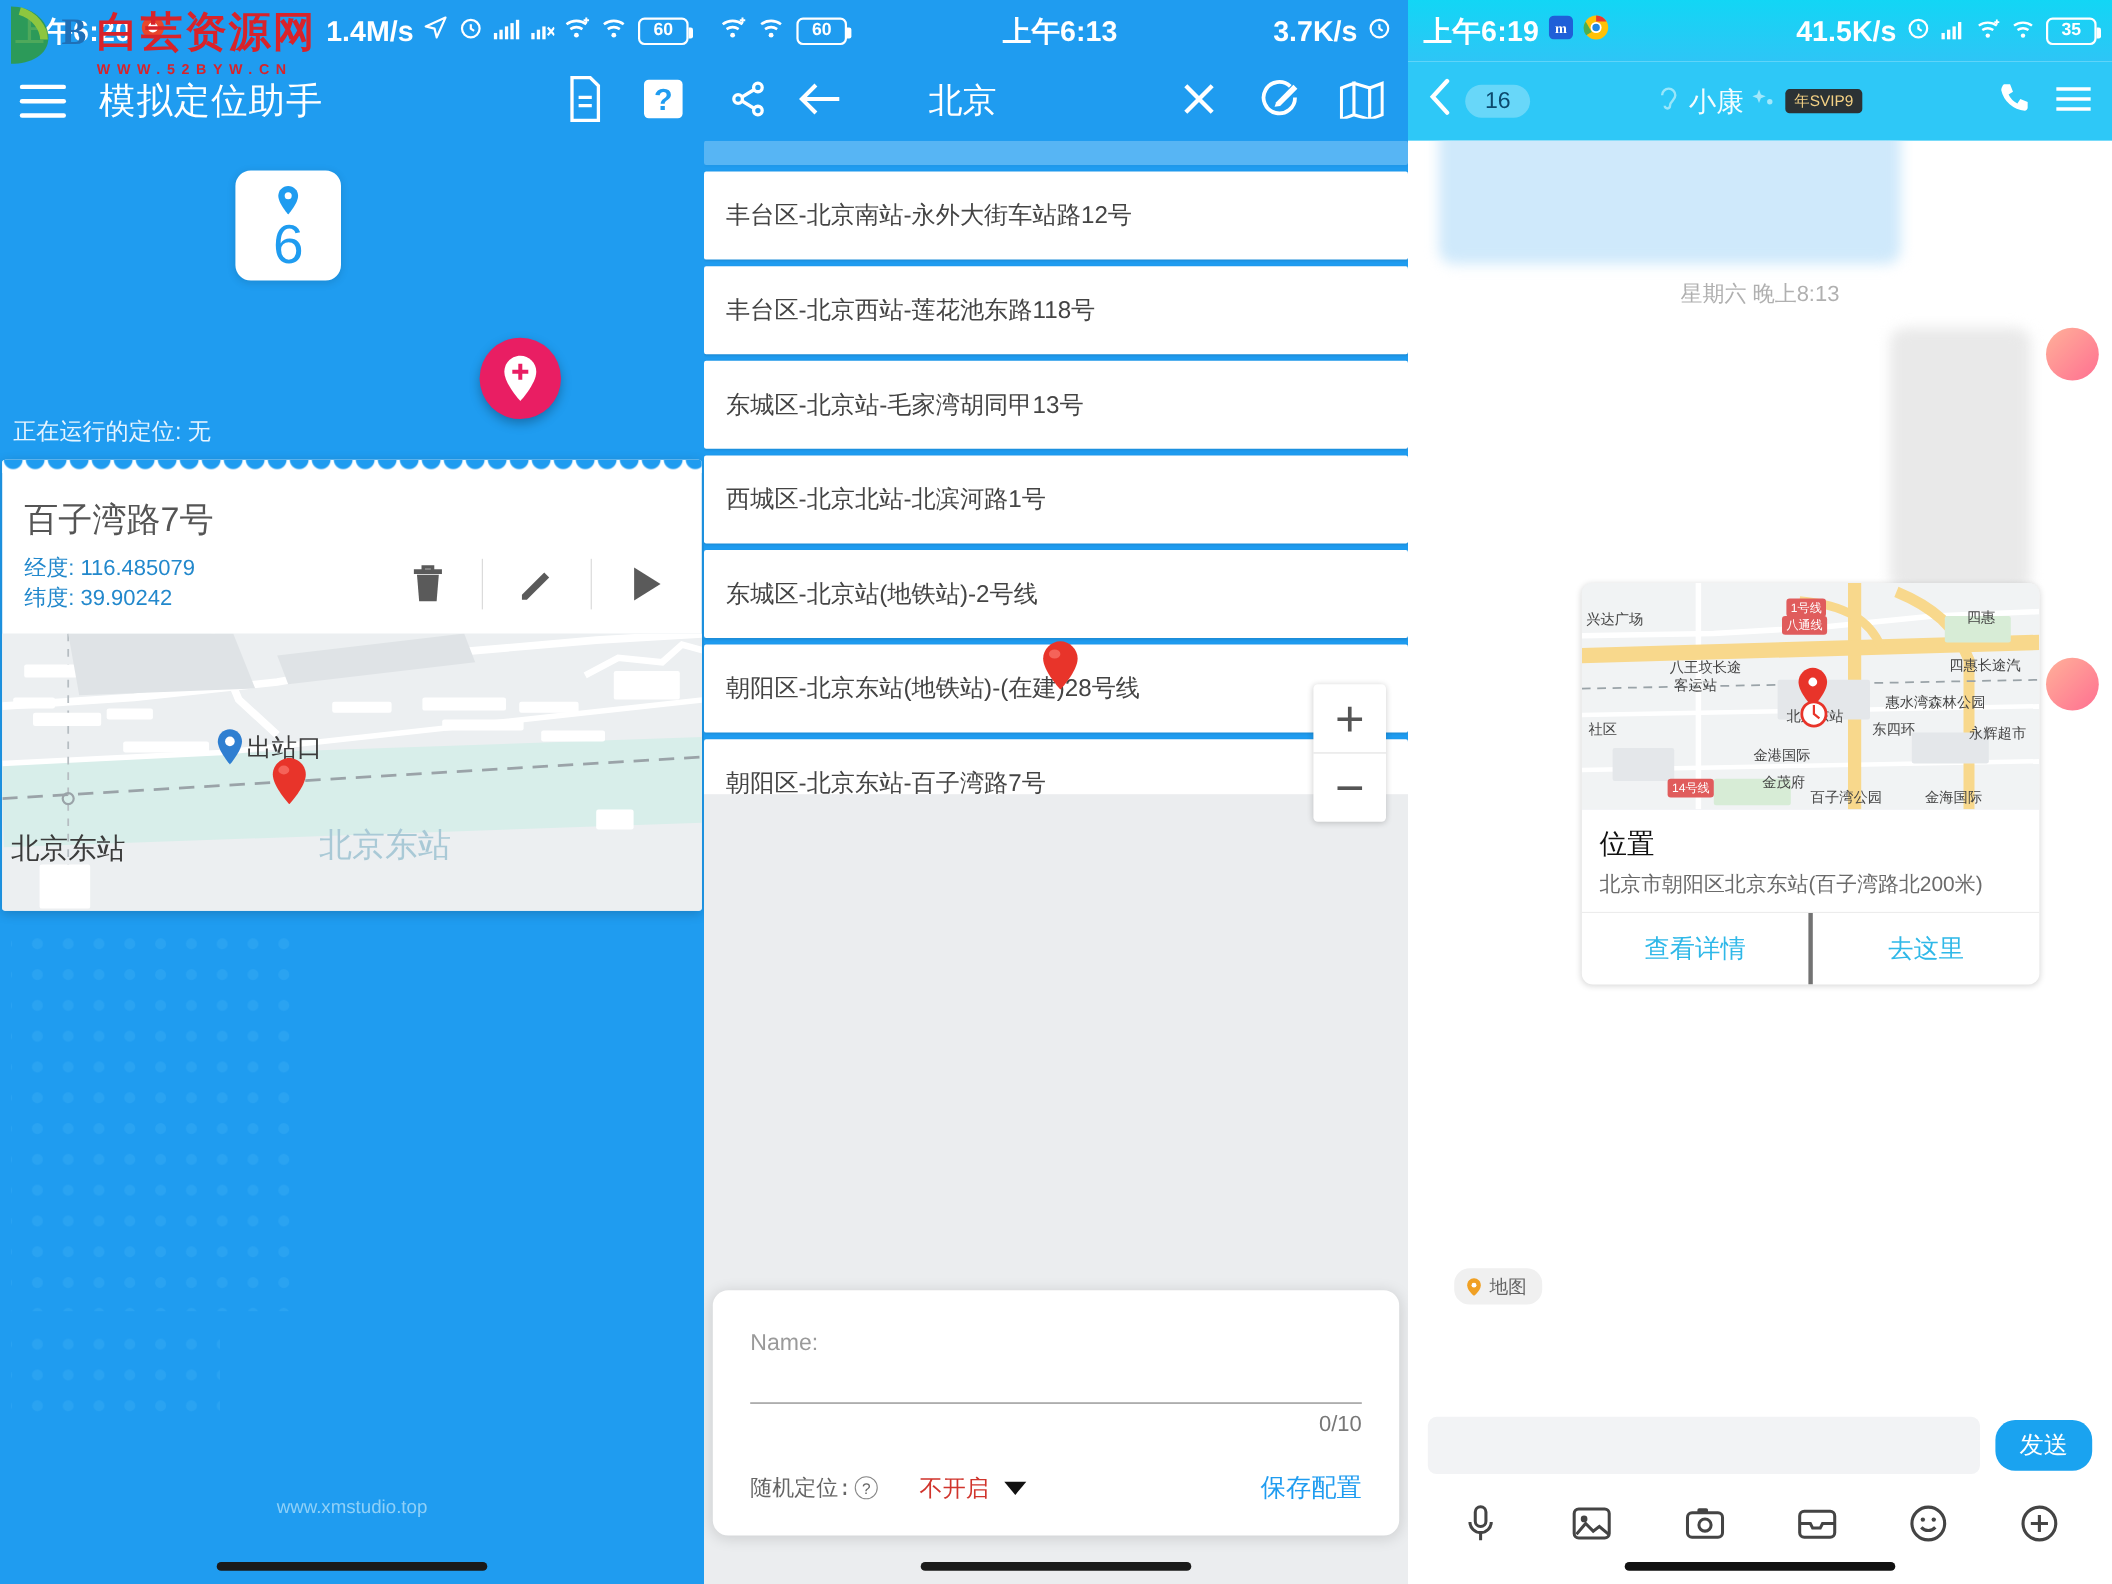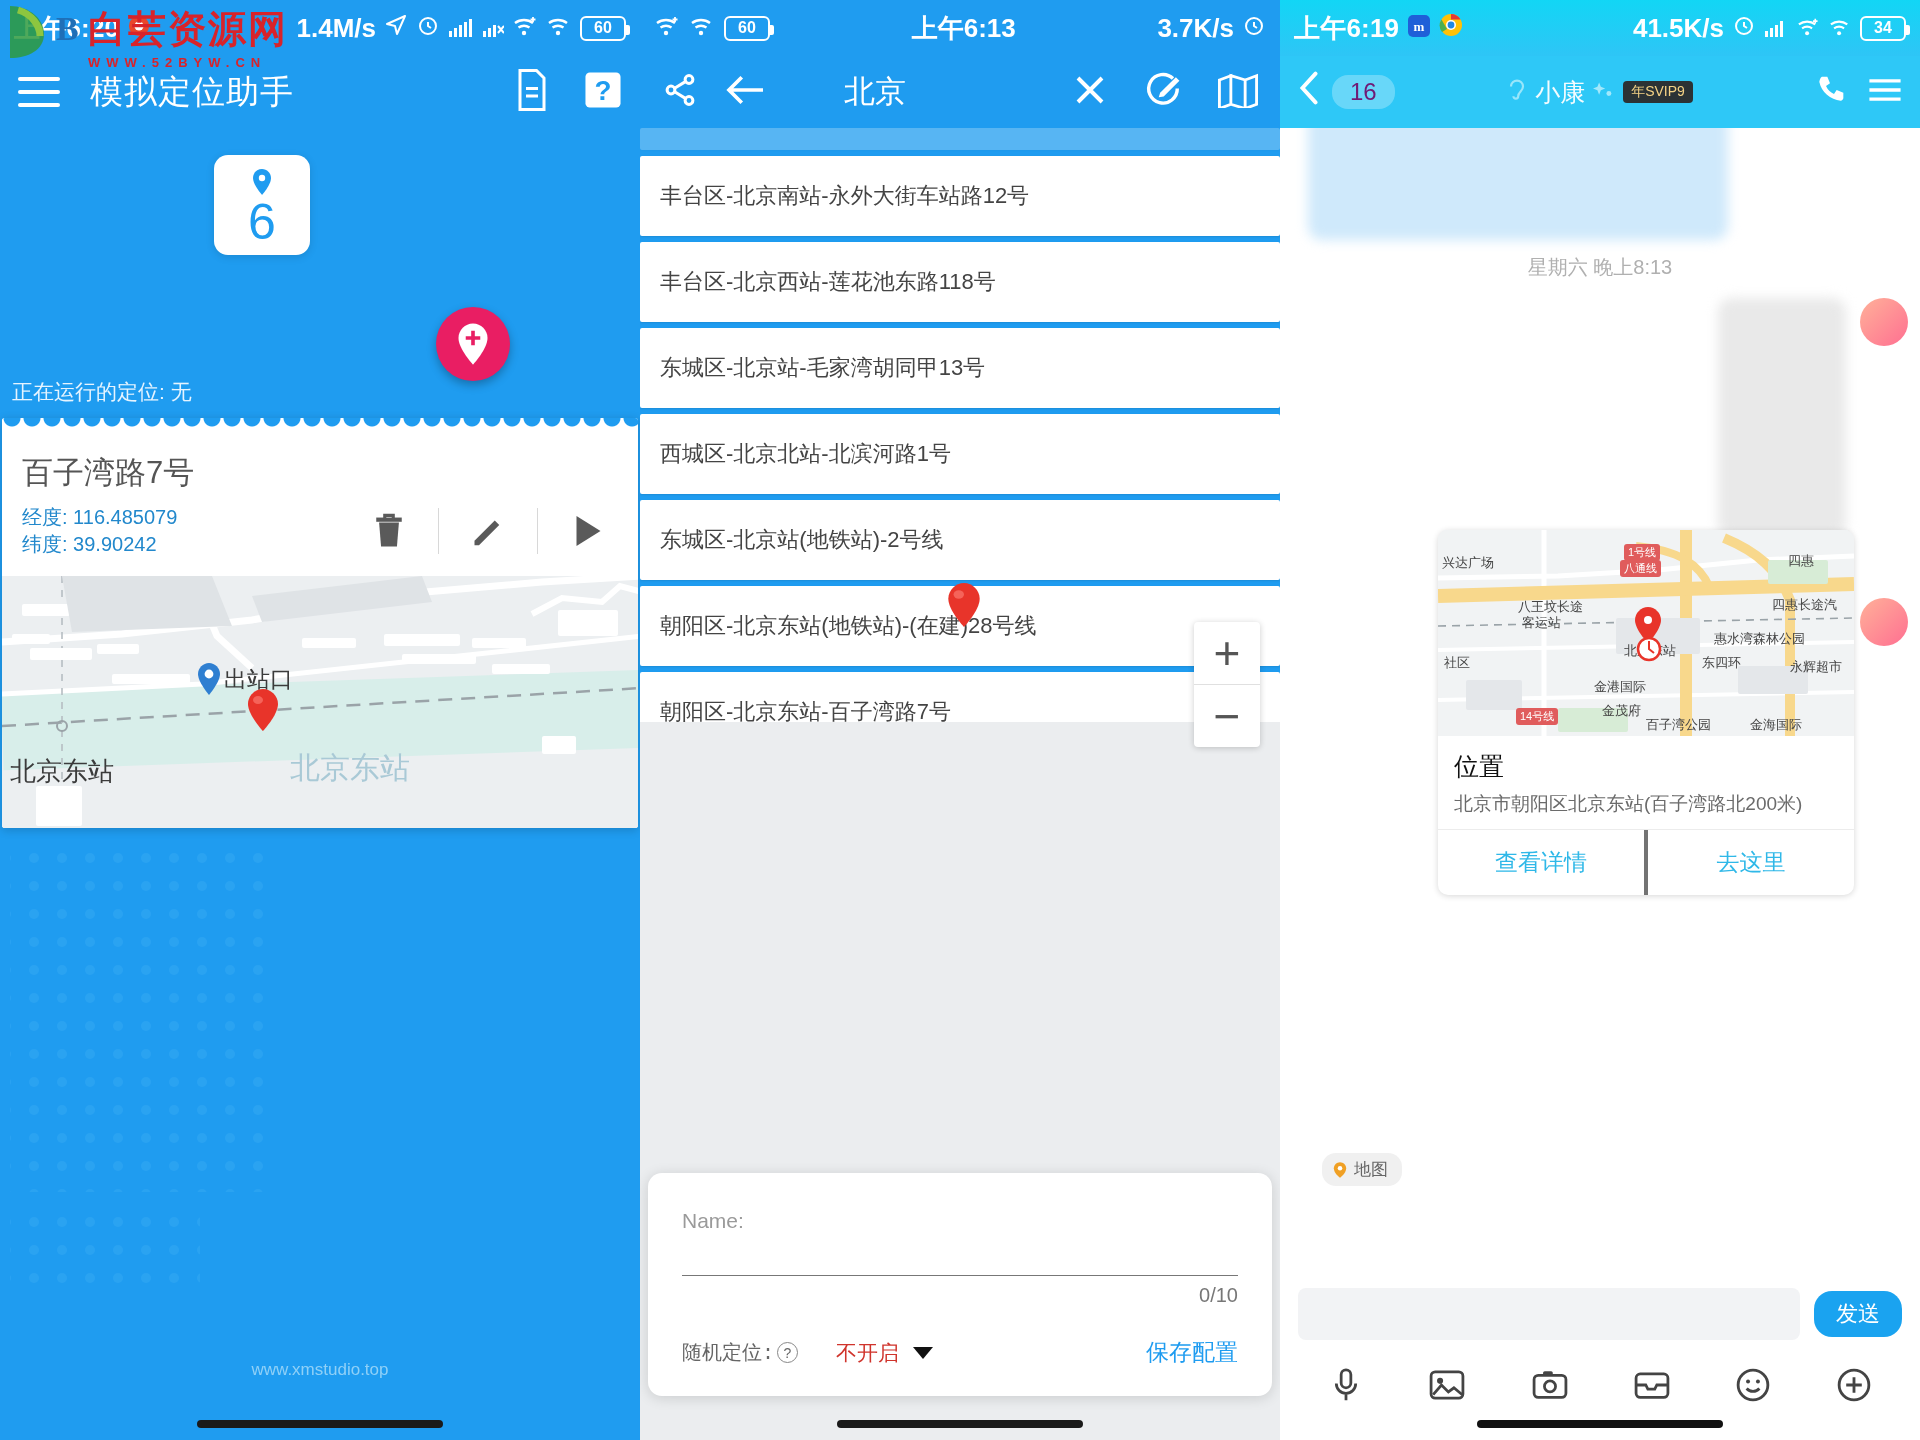--- a/index.html
+++ b/index.html
@@ -135,21 +135,21 @@
   .caret-down { display:inline-block; width:0;height:0;border-left:10px solid transparent;border-right:10px solid transparent;border-top:12px solid #111; margin-left:14px; vertical-align:3px;}
   .save-btn { margin-left:auto; color:#1f9cf0; font-size:23px; }
 
   .amap-logo { position:absolute; right: 20px; bottom: 54px; display:flex; align-items:center; gap:8px; z-index:7;}
   .amap-text { font-size: 26px; color:#555; font-weight:600; }
 
   
   .qq-top { background: linear-gradient(180deg,#12d6f5 0%, #2ec5f6 100%); height:56px;}
   .qq-bar2 { background:#2ec8f7; height: 72px; display:flex; align-items:center; padding: 0 18px; color:#fff; position:relative;}
   .qq-back { font-size: 34px; margin-right: 12px; }
-  .unread { background: rgba(255,255,255,.28); border-radius: 16px; padding: 3px 18px; font-size: 24px; color:#701a75;}
+  .unread { background: rgba(255,255,255,.28); border-radius: 16px; padding: 3px 18px; font-size: 21px; color:#0c4a6e;}
   .qq-center { position:absolute; left:0; right:0; text-align:center; pointer-events:none;}
   .qq-name { font-size: 25px; color:#fff; opacity:.95; display:flex; align-items:center; justify-content:center; gap:8px;}
   .svip { background:#2b2b2b; color:#ffd27f; font-size:14px; padding:2px 8px; border-radius:4px; }
   .qq-sub { font-size: 18px; color:#eafcff; margin-top: 3px;}
   .qq-right { margin-left:auto; display:flex; gap: 22px; align-items:center; z-index:3;}
 
   .chat-body { position:absolute; left:0; top:128px; width:640px; bottom:168px; background:#fff; overflow:hidden;}
   .chat-time { text-align:center; color:#b0b0b0; font-size: 20px; margin: 18px 0; }
   .blur-bubble { border-radius: 14px; background:#cfe9fb; filter: blur(6px); }
   .avatar { width:48px;height:48px;border-radius:50%; background: linear-gradient(135deg,#ffb199,#ff6f91); }
@@ -560,21 +560,21 @@
               <path d="M21 2v5M18.5 4.5h5" stroke="#fff" stroke-width="1.8"></path>
             </svg>
         </span>
         <span class="ic">
           <svg width="24" height="20" viewBox="0 0 26 22">
               <path d="M3 8a15 15 0 0 1 18 0" stroke="#fff" stroke-width="2.4" fill="none"></path>
               <path d="M6.5 12.5a10 10 0 0 1 11 0" stroke="#fff" stroke-width="2.4" fill="none"></path>
               <circle cx="12" cy="18" r="2.2" fill="#fff"></circle>
             </svg>
         </span>
-        <span class="battery">34</span>
+        <span class="battery">35</span>
       </div>
     </div>
 
     <div class="qq-bar2">
       <span class="qq-back">
         <svg width="22" height="34" viewBox="0 0 16 26">
             <path d="M13 2 3 13l10 11" stroke="#fff" stroke-width="3" fill="none" stroke-linecap="round"></path>
           </svg>
       </span>
       <span class="unread">16</span>

